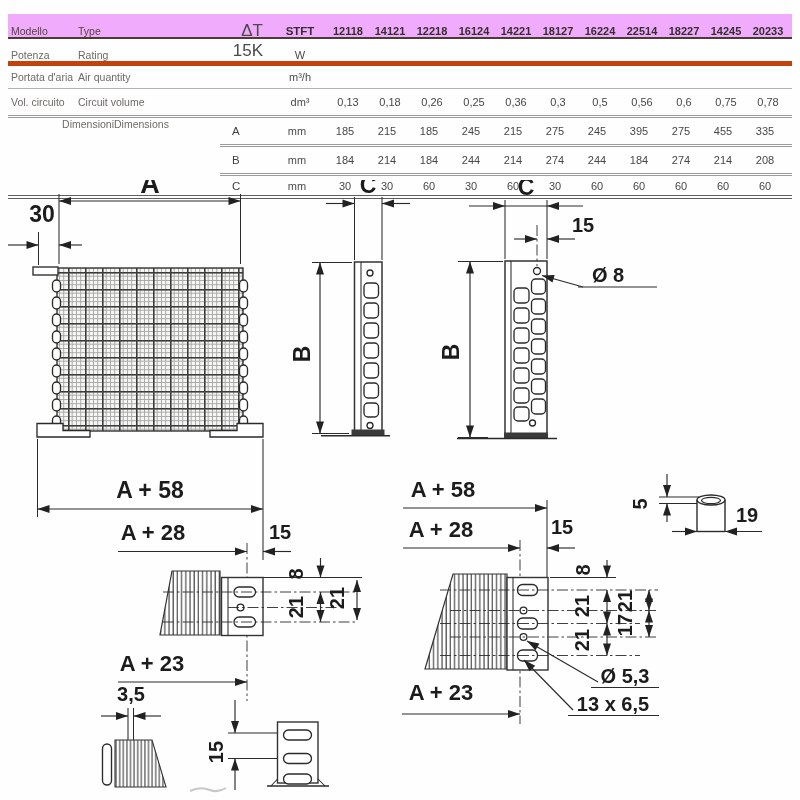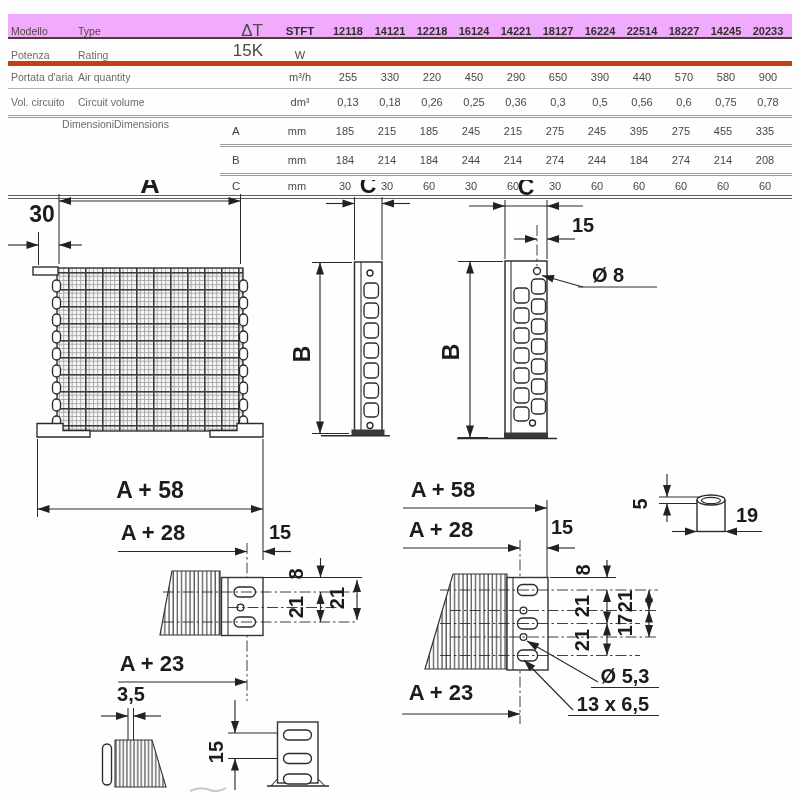--- a/index.html
+++ b/index.html
@@ -71,33 +71,20 @@
     <div class="c2">Rating</div>
     <div class="c3">ΔT 15K</div>
     <div class="c4">W</div>
   </div>
 
   <div class="row r2">
     <div class="c1">Portata d'aria</div>
     <div class="c2">Air quantity</div>
     <div class="c3"></div>
     <div class="c4">m³/h</div>
-    <div class="vals">
-        <span class="v">255</span>
-        <span class="v">330</span>
-        <span class="v">220</span>
-        <span class="v">450</span>
-        <span class="v">290</span>
-        <span class="v">650</span>
-        <span class="v">390</span>
-        <span class="v">440</span>
-        <span class="v">570</span>
-        <span class="v">580</span>
-        <span class="v">900</span>
-      </div>
   </div>
 
   <div class="row r3">
     <div class="c1">Vol. circuito</div>
     <div class="c2">Circuit volume</div>
     <div class="c3"></div>
     <div class="c4">dm³</div>
     <div class="vals">
         <span class="v">0,13</span>
         <span class="v">0,18</span>

